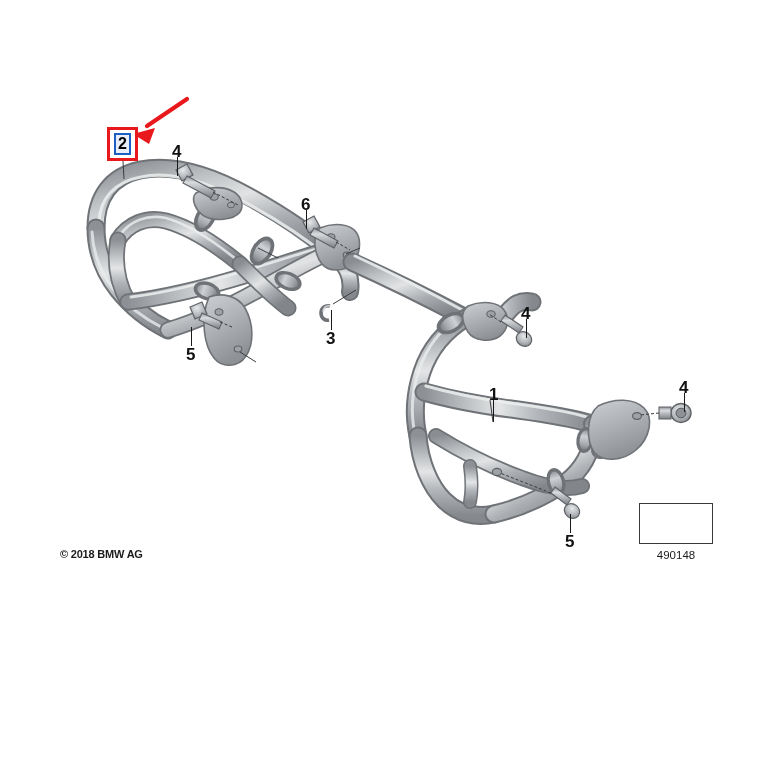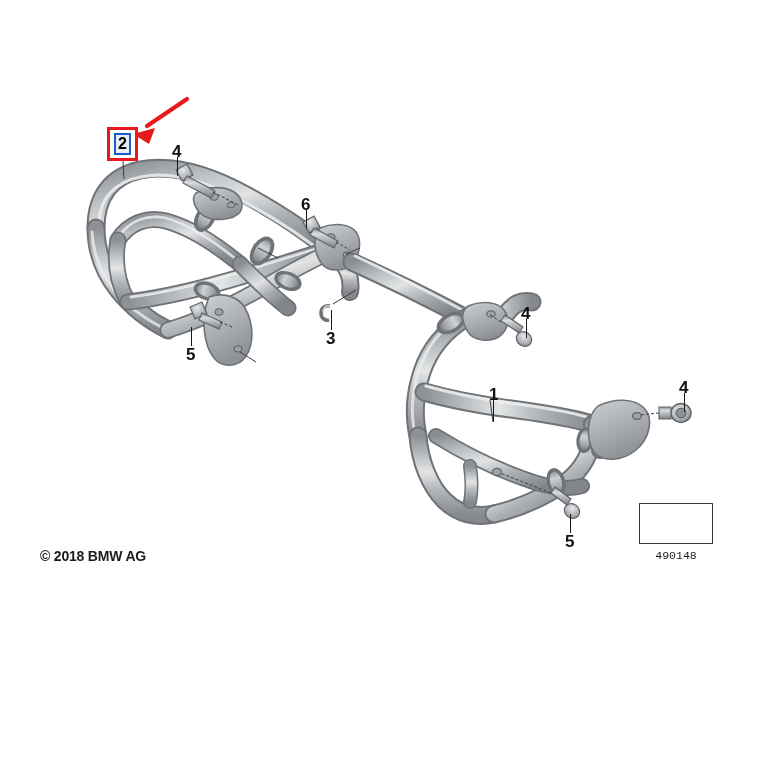--- a/index.html
+++ b/index.html
@@ -57,24 +57,24 @@
     display: flex;
     align-items: center;
     justify-content: center;
     font-family: "Liberation Sans", sans-serif;
     font-weight: bold;
     font-size: 16px;
     color: #000000;
   }
   #copyright {
     position: absolute;
-    left: 40px;
+    left: 60px;
     top: 548px;
     font-family: "Liberation Sans", sans-serif;
-    font-size: 14px;
+    font-size: 11px;
     font-weight: bold;
     color: #1b1b1b;
     letter-spacing: -0.2px;
     white-space: nowrap;
   }
   #orient-box {
     position: absolute;
     left: 639px;
     top: 503px;
     width: 74px;
@@ -82,21 +82,21 @@
     border: 1px solid #3a3a3a;
     background: #ffffff;
     box-sizing: border-box;
   }
   #orient-id {
     position: absolute;
     left: 639px;
     top: 549px;
     width: 74px;
     text-align: center;
-    font-family: Liberation Mono, monospace;
+    font-family: Liberation Sans, sans-serif;
     font-size: 11.5px;
     color: #1b1b1b;
   }
 </style>
 </head>
 <body>
 
 <div id="stage">
 
   <svg id="art" viewBox="0 0 770 770">

